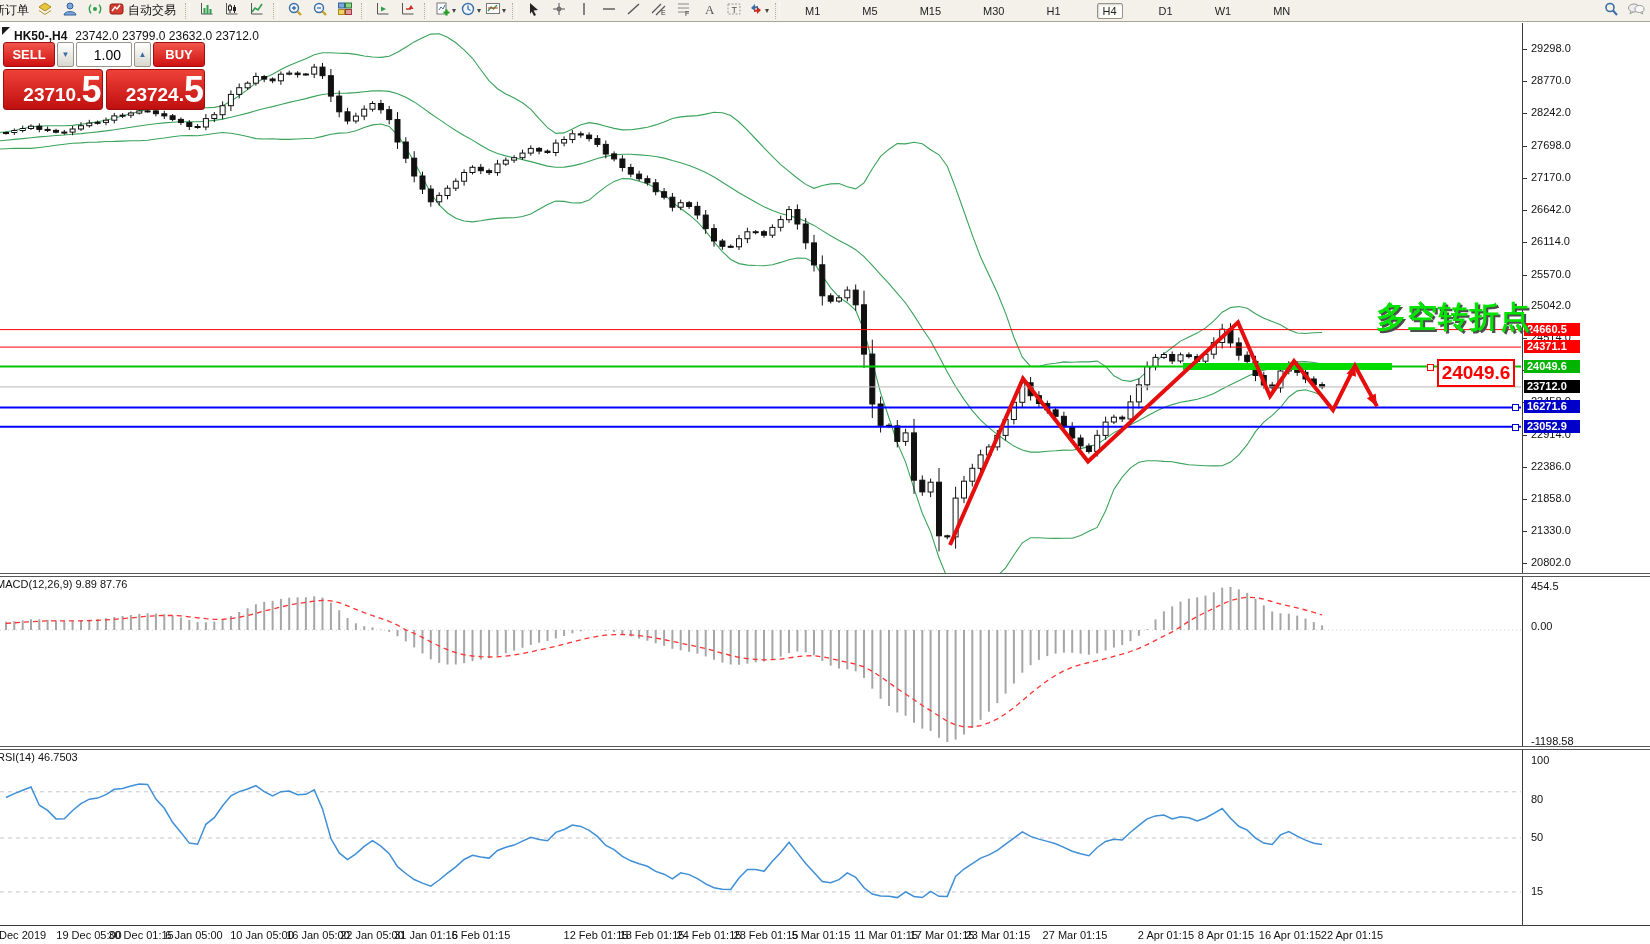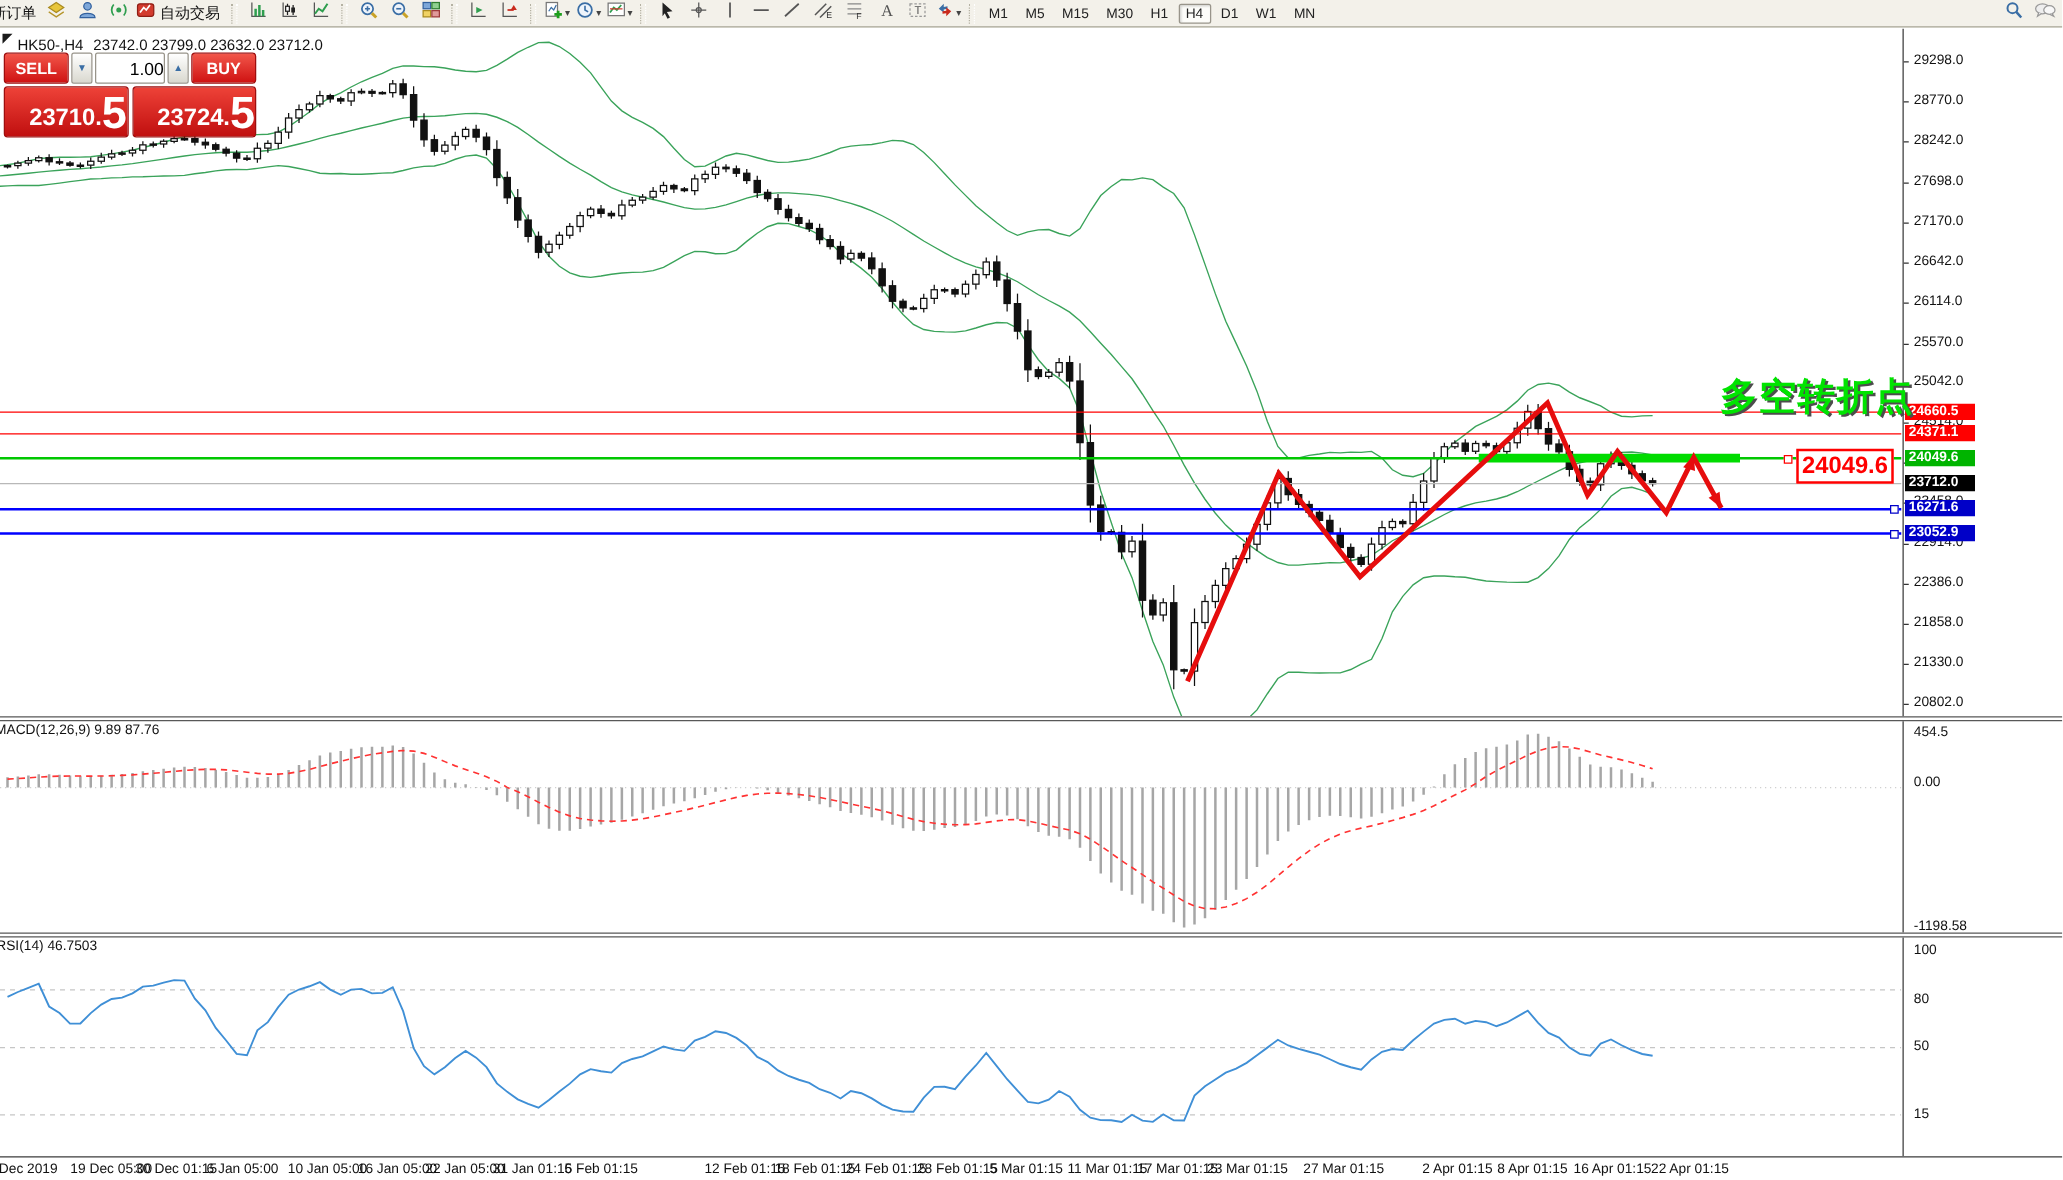--- a/index.html
+++ b/index.html
@@ -5,21 +5,21 @@
   html,body{margin:0;padding:0;background:#fff;font-family:"Liberation Sans",sans-serif}
   #app{position:relative;width:1650px;height:944px;overflow:hidden;background:#fff}
 
   
   #toolbar{position:absolute;top:0;left:0;width:1650px;height:22px;background:#f3f1ea;
     border-bottom:1px solid #a8a596;display:flex;align-items:center;padding:0 2px;
     white-space:nowrap;overflow:hidden;z-index:10;box-sizing:border-box}
   .tbtn{height:19px;min-width:21px;display:inline-flex;align-items:center;justify-content:center;
     margin:0 1px;border:1px solid transparent;border-radius:2px}
   .tsep{width:3px;height:16px;border-left:1px dotted #b4b1a2;border-right:1px dotted #fff;margin:0 4px}
-  .tf{font-size:11px;color:#222;padding:1px 5px;margin:0 1px;border:1px solid transparent;border-radius:2px}
+  .tf{font-size:11px;color:#222;padding:1px 5px;margin:0 15px;border:1px solid transparent;border-radius:2px}
   .tf.active{background:#fdfdfa;border:1px solid #98948a;box-shadow:inset 1px 1px 2px rgba(0,0,0,.18)}
   .tb-text{font-size:12px;color:#111;margin:0 3px}
   #neworder{margin-left:-9px}
   .ddarrow{font-size:8px;color:#444;margin-left:1px}
   .tb-right{margin-left:auto;display:flex;align-items:center}
 
   
   #chart-svg{position:absolute;left:0;top:0;z-index:1;pointer-events:none}
   #axis{position:absolute;left:1522px;top:23px;width:127px;height:902px;background:#fff;
     border-left:1px solid #3c3c3c;z-index:2}
@@ -28,34 +28,34 @@
   .tag{position:absolute;left:1px;min-width:50px;padding:0 3px;height:13px;line-height:13px;
     font-size:11px;color:#fff;font-weight:bold;z-index:3}
   .split{position:absolute;left:0;width:1650px;height:2px;background:#fff;
     border-top:1px solid #585858;border-bottom:1px solid #585858;z-index:5}
   #timeaxis{position:absolute;left:0;top:925px;width:1650px;height:19px;background:#fff;
     border-top:1px solid #3c3c3c;z-index:4}
   .tlabel{position:absolute;top:3px;font-size:11px;color:#111;transform:translateX(-50%);white-space:nowrap}
   #corner{position:absolute;left:2px;top:27px;width:0;height:0;border-left:8px solid #1a1a1a;
     border-bottom:8px solid transparent;z-index:6}
   #title{position:absolute;left:14px;top:29px;font-size:12px;color:#111;z-index:6;white-space:nowrap}
-  #title b{font-weight:normal;margin-right:8px}
+  #title b{font-weight:bold;margin-right:8px}
   .indlabel{position:absolute;font-size:11px;color:#111;z-index:6;white-space:nowrap}
 
   
   #panel{position:absolute;left:3px;top:42px;width:202px;z-index:7}
   .prow1{display:flex;height:25px;gap:2px}
   .btn-sell,.btn-buy{flex:0 0 52px;background:linear-gradient(#f2564a,#cf1212);color:#fff;
     font-weight:bold;font-size:13px;display:flex;align-items:center;justify-content:center;
     border-radius:3px;border:1px solid #9e0e0e;box-sizing:border-box}
   .spin{flex:0 0 17px;background:linear-gradient(#ffffff,#d9d8cf);border:1px solid #98948a;
     display:flex;align-items:center;justify-content:center;font-size:8px;color:#3a6ea5;
     border-radius:2px;box-sizing:border-box}
   .vol{flex:1;background:#fff;border:1px solid #98948a;font-size:14px;color:#000;
-    display:flex;align-items:center;justify-content:flex-end;
+    display:flex;align-items:center;justify-content:flex-end;padding-right:10px;
     border-radius:2px;box-sizing:border-box}
   .prow2{display:flex;height:41px;gap:3px;margin-top:2px}
   .bigp{flex:1;background:linear-gradient(#ee4238,#c00f0f);border:1px solid #9e0e0e;border-radius:3px;
     color:#fff;display:flex;align-items:flex-end;justify-content:flex-end;padding-bottom:3px;box-sizing:border-box}
   .bigp .main{font-size:19px;font-weight:bold;line-height:22px}
   .bigp .dot{font-size:19px;font-weight:bold;line-height:22px}
   .bigp .frac{font-size:36px;font-weight:bold;line-height:32px}
 
   
   #turnpoint{position:absolute;left:1376px;top:297px;font-size:30px;font-weight:bold;color:#00e400;

